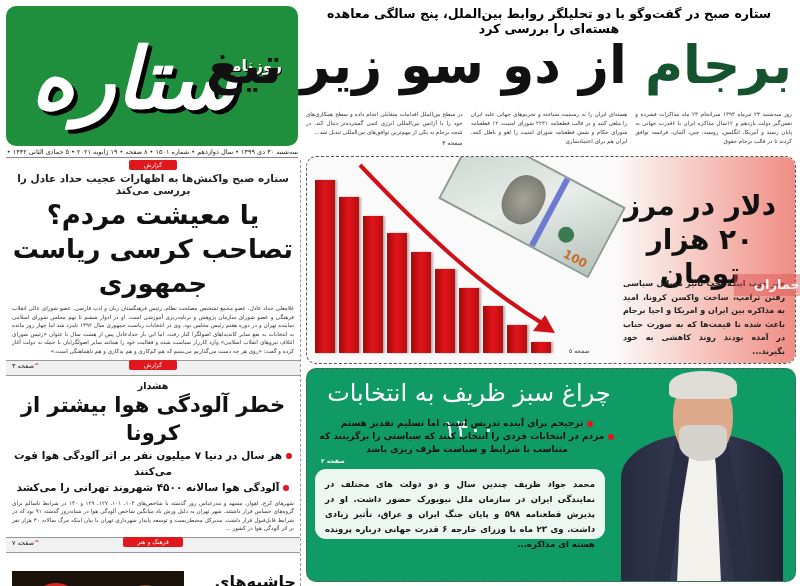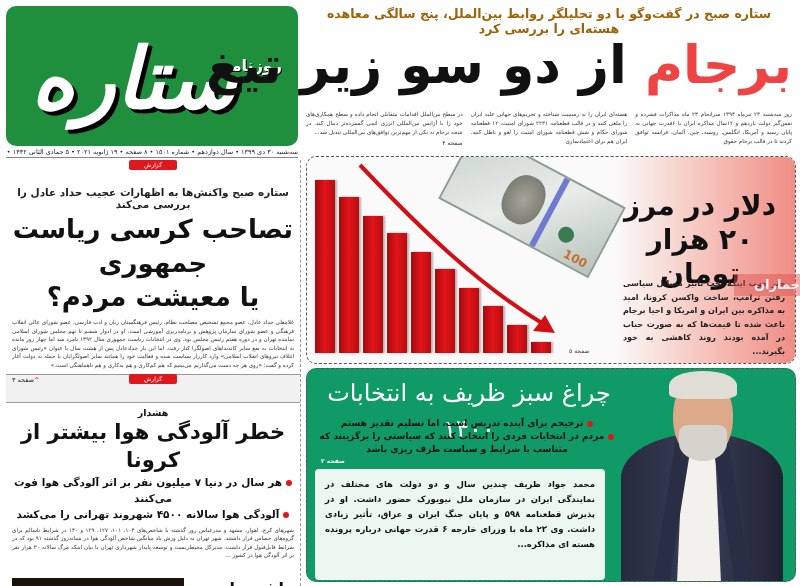--- a/index.html
+++ b/index.html
@@ -8,35 +8,35 @@
 
   .page { position: absolute; left: 0; top: 0; width: 800px; height: 586px; background: #fff; }
 
   
   .masthead { position: absolute; left: 6px; top: 6px; width: 292px; height: 140px; background: #1f8f3e; border-radius: 10px; overflow: hidden; }
   .masthead .logo-main { position: absolute; left: 8px; top: 18px; width: 240px; height: 115px; color: #fff; font-family: "DejaVu Serif", serif; font-weight: bold; font-size: 84px; line-height: 110px; text-align: center; direction: rtl; text-shadow: 3px 3px 0 #000, 4px 4px 0 #000; letter-spacing: -4px; font-style: italic; }
   .masthead .logo-sub { position: absolute; right: 16px; top: 50px; color: #fff; font-size: 16px; font-weight: bold; text-shadow: 1px 1px 0 #000; }
   .dateline { position: absolute; left: 6px; top: 146px; width: 292px; height: 12px; font-size: 6.5px; line-height: 12px; text-align: center; color: #222; border-bottom: 1px solid #888; white-space: nowrap; overflow: hidden; }
 
   
-  .kicker-top { position: absolute; right: 8px; top: 6px; width: 486px; text-align: center; font-size: 12.5px; font-weight: bold; color: #a16207; }
+  .kicker-top { position: absolute; right: 8px; top: 6px; width: 486px; text-align: center; font-size: 12.5px; font-weight: bold; color: #000000; }
   .main-headline { position: absolute; right: 8px; top: 30px; width: 486px; height: 70px; text-align: center; font-size: 52px; font-weight: bold; line-height: 70px; white-space: nowrap; letter-spacing: -1px; }
-  .main-headline .red { color: #ef4444; }
+  .main-headline .red { color: #14532d; }
   .main-headline .black { color: #111; }
   .top-cols { position: absolute; right: 8px; top: 110px; width: 486px; height: 44px; display: flex; flex-direction: row; gap: 8px; }
   .top-col { flex: 1; font-size: 5.6px; line-height: 9px; color: #333; text-align: justify; }
   .page-ref { font-size: 6px; color: #333; margin-top: 1px; }
 
   
   .left-col { position: absolute; left: 6px; top: 160px; width: 294px; height: 426px; }
   .rubric { display: block; width: 48px; height: 10px; margin: 0 auto; background: #e1171e; color: #fff; font-size: 6px; line-height: 10px; text-align: center; border-radius: 2px; }
-  .story1-kicker { text-align: center; font-size: 10.5px; font-weight: bold; margin-top: 16px; color: #222; }
+  .story1-kicker { text-align: center; font-size: 10.5px; font-weight: bold; margin-top: 2px; color: #222; }
   .story1-title { text-align: center; font-size: 26px; font-weight: bold; line-height: 34px; margin-top: 2px; color: #111; }
   .story-body { font-size: 5.6px; line-height: 8.6px; color: #333; text-align: justify; padding: 0 6px; margin-top: 4px; }
-  .sep-bar { position: relative; height: 29px; margin-top: 4px; border-top: 1px solid #999; border-bottom: 1px solid #999; background: #f1f1f1; }
+  .sep-bar { position: relative; height: 16px; margin-top: 4px; border-top: 1px solid #999; border-bottom: 1px solid #999; background: #f1f1f1; }
   .sep-bar .pg { position: absolute; left: 6px; top: 1px; font-size: 6.5px; color: #222; }
   .sep-bar .pg .caret { color: #e1171e; font-weight: bold; margin-right: 2px; }
   .sep-bar .rubric { position: absolute; left: 50%; top: -1px; transform: translateX(-50%); }
 
   .story2-kicker { text-align: center; font-size: 9.5px; font-weight: bold; margin-top: 4px; }
   .story2-title { text-align: center; font-size: 21px; font-weight: bold; line-height: 28px; }
   .bullet-line { text-align: center; font-size: 10.5px; font-weight: bold; line-height: 16px; }
   .bullet-line .dot { display: inline-block; width: 6px; height: 6px; border-radius: 50%; background: #e1171e; margin-left: 4px; vertical-align: middle; }
 
   .art-block { position: relative; height: 122px; margin-top: 4px; }
@@ -65,21 +65,21 @@
   .dollar-kicker { position: absolute; right: 10px; top: 12px; font-size: 11px; font-weight: bold; color: #111; }
   .dollar-title { position: absolute; right: 10px; top: 32px; width: 170px; font-size: 28px; line-height: 34px; font-weight: bold; color: #111; text-align: center; }
   .dollar-body { position: absolute; right: 10px; top: 120px; width: 162px; font-size: 8px; line-height: 13.5px; font-weight: bold; color: #222; text-align: justify; }
 
   
   .zarif-box { position: absolute; left: 306px; top: 368px; width: 490px; height: 214px; border: 1.5px dashed #555; border-radius: 10px; background: #0f9a66; overflow: hidden; }
   .zarif-title { position: absolute; right: 176px; top: 6px; width: 300px; text-align: center; color: #fff; font-size: 24px; line-height: 36px; font-weight: normal; }
   .zarif-bullets { position: absolute; right: 176px; top: 48px; width: 304px; color: #111; font-size: 9px; font-weight: bold; line-height: 13px; text-align: center; }
   .zarif-bullets .dot { display: inline-block; width: 6px; height: 6px; border-radius: 50%; background: #e1171e; margin-left: 4px; vertical-align: middle; }
   .zarif-pg { position: absolute; left: 14px; top: 88px; font-size: 6px; color: #fff; font-weight: bold; }
-  .zarif-body-box { position: absolute; left: 8px; top: 100px; width: 290px; height: 111px; background: #edf7f2; border-radius: 4px; padding: 8px 10px; font-size: 8.5px; line-height: 15px; font-weight: bold; color: #111; text-align: justify; }
+  .zarif-body-box { position: absolute; left: 8px; top: 100px; width: 290px; height: 70px; background: #edf7f2; border-radius: 11px; padding: 8px 10px; font-size: 8.5px; line-height: 15px; font-weight: bold; color: #111; text-align: justify; }
   .portrait-zarif { position: absolute; right: 8px; top: 0px; width: 170px; height: 214px; }
   .portrait-zarif .suit { position: absolute; left: 4px; bottom: 0; width: 162px; height: 150px; background: linear-gradient(90deg, #262a3c, #3a3f58 50%, #1f2232); border-radius: 50% 50% 0 0 / 30% 30% 0 0; }
   .portrait-zarif .shirt { position: absolute; left: 60px; bottom: 0; width: 44px; height: 150px; background: #f3f1ec; clip-path: polygon(15% 0, 85% 0, 100% 100%, 0 100%); }
   .portrait-zarif .lapel-l { position: absolute; left: 36px; bottom: 0; width: 40px; height: 150px; background: #2a2e44; clip-path: polygon(60% 0, 100% 0, 40% 100%, 0 100%); }
   .portrait-zarif .lapel-r { position: absolute; left: 94px; bottom: 0; width: 40px; height: 150px; background: #2a2e44; clip-path: polygon(0 0, 40% 0, 100% 100%, 60% 100%); }
   .portrait-zarif .face { position: absolute; left: 56px; top: 8px; width: 60px; height: 84px; background: #dca98a; border-radius: 45% 45% 50% 50%; }
   .portrait-zarif .hair { position: absolute; left: 52px; top: 2px; width: 68px; height: 28px; background: #e0ddd6; border-radius: 50% 50% 20% 20%; }
   .portrait-zarif .beard { position: absolute; left: 62px; top: 56px; width: 48px; height: 36px; background: #d6d2cc; border-radius: 20% 20% 50% 50%; }
 
   
@@ -107,34 +107,38 @@
     <div class="top-col">
       <div>در سطح بین‌الملل اقدامات متقابلی انجام داده و سطح همکاری‌های خود را با آژانس بین‌المللی انرژی اتمی گسترده‌تر دنبال کند. در نتیجه برجام به یکی از مهم‌ترین توافق‌های بین‌المللی تبدیل شد...</div>
       <div class="page-ref">صفحه ۴</div>
     </div>
   </div>
 
   <div class="left-col">
     <span class="rubric">گزارش</span>
     <div class="story1-kicker">ستاره صبح واکنش‌ها به اظهارات عجیب حداد عادل را بررسی می‌کند</div>
     <div class="story1-title">
+      <div>یا معیشت مردم؟</div>
       <div>تصاحب کرسی ریاست جمهوری</div>
-      <div>یا معیشت مردم؟</div>
     </div>
     <div class="story-body">غلامعلی حداد عادل، عضو مجمع تشخیص مصلحت نظام، رئیس فرهنگستان زبان و ادب فارسی، عضو شورای عالی انقلاب فرهنگی و عضو شورای سازمان پژوهش و برنامه‌ریزی آموزشی است. او در ادوار ششم تا نهم مجلس شورای اسلامی نماینده تهران و در دوره هفتم رئیس مجلس بود. وی در انتخابات ریاست جمهوری سال ۱۳۹۲ نامزد شد اما چهار روز مانده به انتخابات به نفع سایر کاندیداهای اصولگرا کنار رفت. اما این بار حدادعادل پس از هشت سال با عنوان «رئیس شورای ائتلاف نیروهای انقلاب اسلامی» وارد کارزار سیاست شده و فعالیت خود را همانند سایر اصولگرایان با حمله به دولت آغاز کرده و گفت: «روی هر چه دست می‌گذاریم می‌بینیم که هم کم‌کاری و هم بدکاری و هم ناهماهنگی است.»</div>
     <div class="sep-bar">
       <span class="pg"><span class="caret">^</span><span>صفحه ۳</span></span>
       <span class="rubric">گزارش</span>
     </div>
 
     <div class="story2-kicker">هشدار</div>
     <div class="story2-title">خطر آلودگی هوا بیشتر از کرونا</div>
     <div class="bullet-line"><span class="dot"></span><span>هر سال در دنیا ۷ میلیون نفر بر اثر آلودگی هوا فوت می‌کنند</span></div>
     <div class="bullet-line"><span class="dot"></span><span>آلودگی هوا سالانه ۴۵۰۰ شهروند تهرانی را می‌کشد</span></div>
     <div class="story-body">شهرهای کرج، اهواز، مشهد و بندرعباس روز گذشته با شاخص‌های ۱۰۴، ۱۰۱، ۱۲۷، ۱۲۹ و ۱۴۰ در شرایط ناسالم برای گروه‌های حساس قرار داشتند. شهر تهران به دلیل وزش باد میانگین شاخص آلودگی هوا در شبانه‌روز گذشته ۹۱ بود که در شرایط قابل‌قبول قرار داشت. مدیرکل محیط‌زیست و توسعه پایدار شهرداری تهران با بیان اینکه مرگ سالانه ۳۰ هزار نفر بر اثر آلودگی هوا در کشور ...</div>
+    <div class="sep-bar">
+      <span class="pg"><span class="caret">^</span><span>صفحه ۷</span></span>
+      <span class="rubric" style="width:60px;">فرهنگ و هنر</span>
+    </div>
 
     <div class="art-block">
       <div class="painting p-left">
 
         <div class="hat" style="left:27px;top:12px;"></div>
 
       </div>
       <div class="painting p-right">
 
         <div class="hair" style="left:30px;top:14px;"></div>

